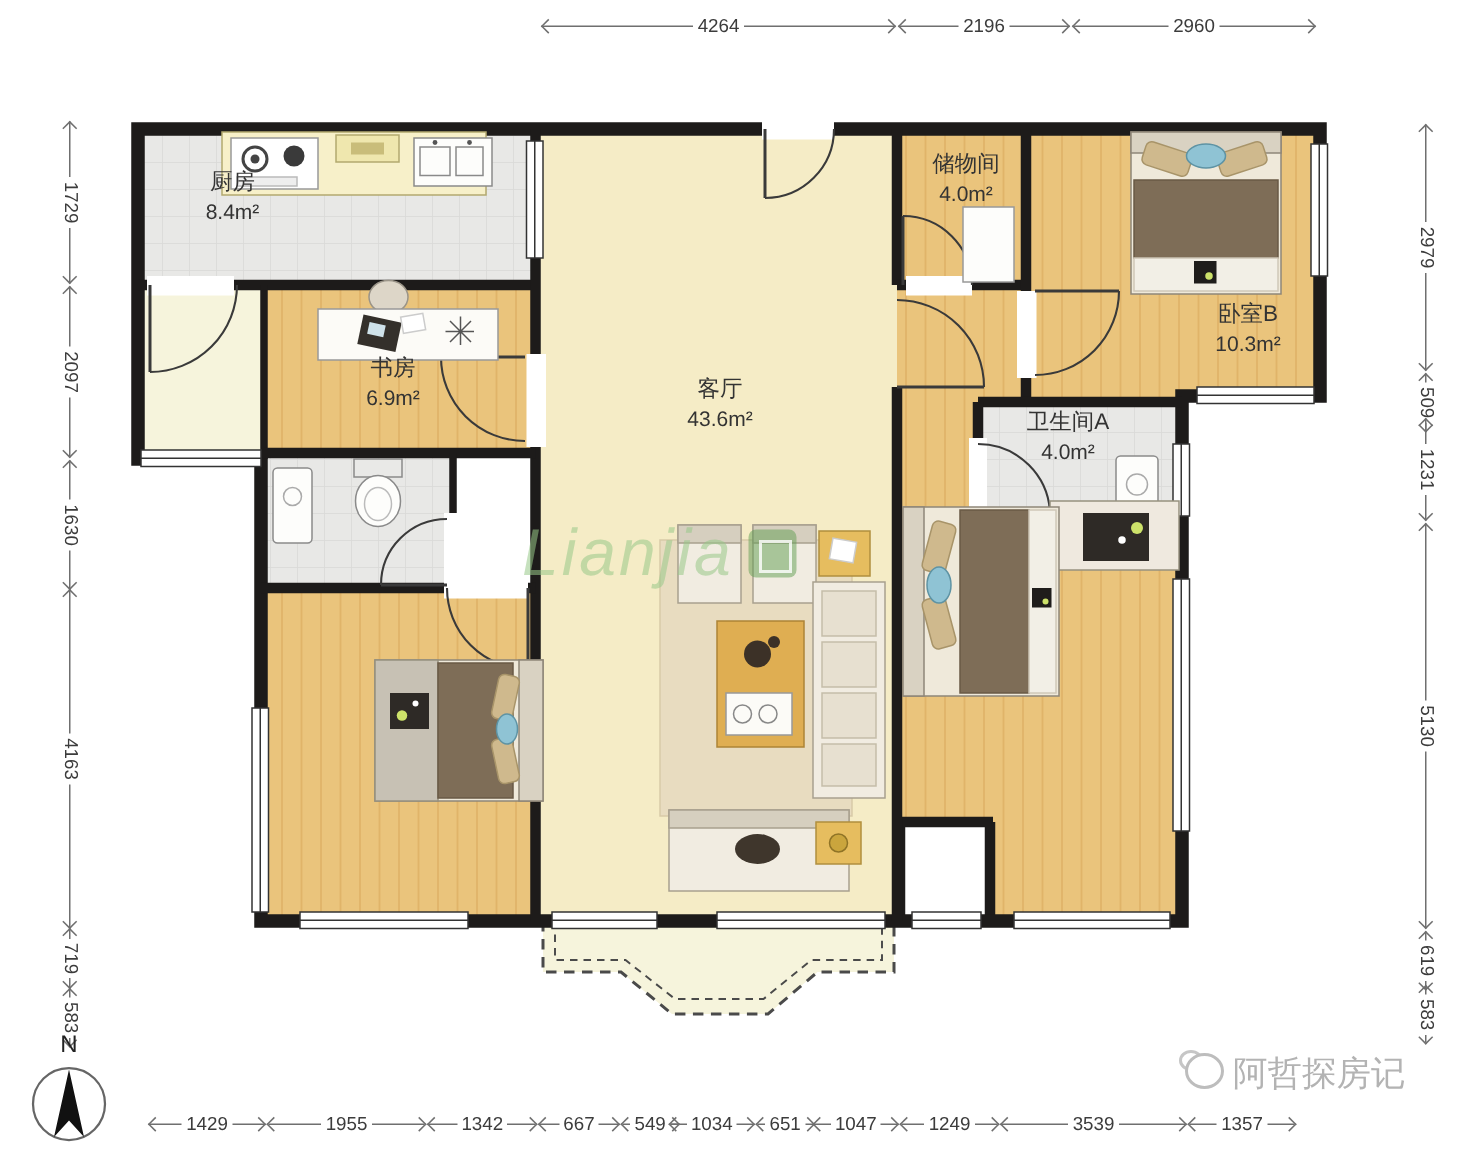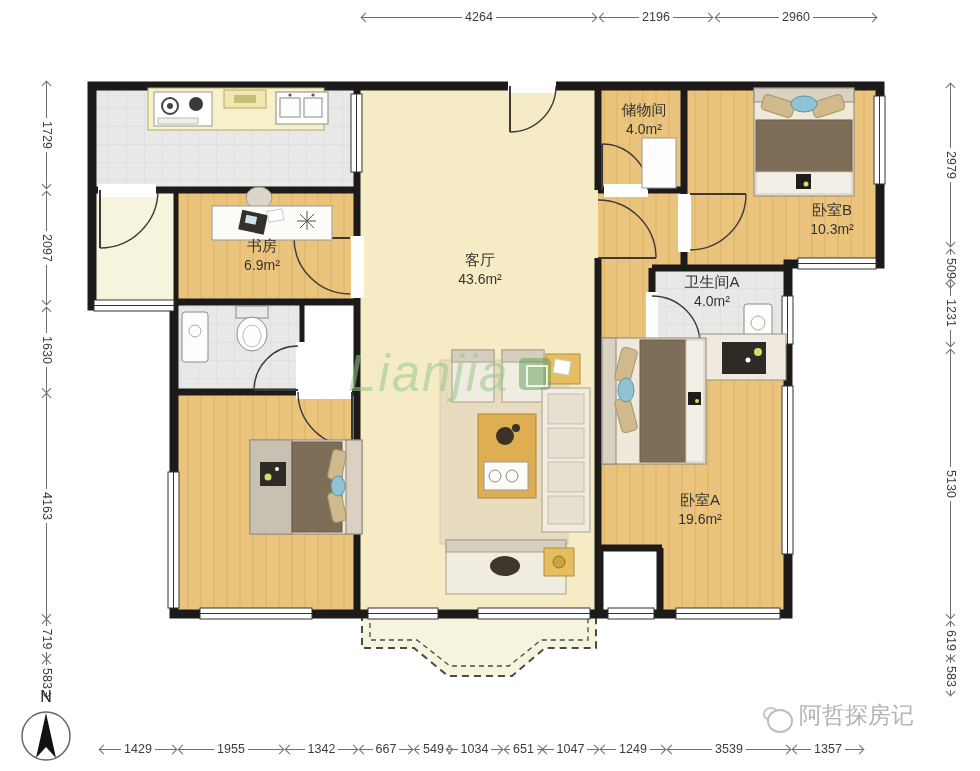--- a/index.html
+++ b/index.html
@@ -16,27 +16,27 @@
        border-top:1px solid #6f6f6f;border-right:1px solid #6f6f6f;transform:rotate(45deg);}
   .dim b{font-weight:400;padding:0 3px;}
   .dim.v{transform:rotate(90deg);transform-origin:0 0;}
   
   .rlabel{position:absolute;width:100px;text-align:center;color:#333;line-height:1.3;z-index:5;}
   .rlabel .rname{display:block;font-size:15px;}
   .rlabel .rarea{display:block;font-size:14px;}
   
   .wm-brand{position:absolute;left:348px;top:344px;display:flex;align-items:center;gap:10px;
        z-index:4;pointer-events:none;}
-  .wm-brand .wm-text{font-size:51px;font-style:italic;letter-spacing:2px;
+  .wm-brand .wm-text{font-size:44px;font-style:italic;letter-spacing:2px;
        color:rgba(152,200,136,0.55);}
   .wm-brand .wm-logo{width:32px;height:32px;border-radius:5px;background:rgba(96,158,82,0.5);
        position:relative;}
   .wm-brand .wm-logo::after{content:"";position:absolute;left:7px;top:7px;width:18px;height:18px;
        border:2px solid rgba(255,255,255,0.8);}
-  .wm-pub{position:absolute;left:763px;top:700px;display:flex;align-items:flex-end;gap:6px;
+  .wm-pub{position:absolute;left:786px;top:700px;display:flex;align-items:flex-start;gap:6px;
        color:#b3b3b3;z-index:6;}
   .wm-pub .mascot{position:relative;width:30px;height:24px;}
   .wm-pub .mascot .head{position:absolute;right:0;top:2px;width:22px;height:20px;
        border:2px solid #bdbdbd;border-radius:50%;background:#fff;}
   .wm-pub .mascot .bubble{position:absolute;left:0;top:0;width:12px;height:10px;
        border:2px solid #c6c6c6;border-radius:50%;}
   .wm-pub .pub-text{font-size:23px;}
   
   .compass{position:absolute;left:16px;top:688px;width:60px;text-align:center;z-index:6;}
   .compass .nlabel{font-size:16px;color:#222;display:block;margin-bottom:0px;}
@@ -318,43 +318,43 @@
       <circle cx="495" cy="476" r="6" fill="none" stroke="#888"></circle>
         <circle cx="512" cy="476" r="6" fill="none" stroke="#888"></circle>
       <rect x="446" y="540" width="120" height="54" fill="#f1ece1" stroke="#a8a08e"></rect>
       <rect x="446" y="540" width="120" height="12" fill="#d6cfbf" stroke="#a8a08e"></rect>
       <ellipse cx="505" cy="566" rx="15" ry="10" fill="#3f362c"></ellipse>
       <rect x="544" y="548" width="30" height="28" fill="#e6bd5f" stroke="#b08f3e"></rect>
       <circle cx="559" cy="562" r="6" fill="#caa53d" stroke="#8f7326"></circle>
     </g>
   </svg>
 
+  <div class="rlabel" style="left:105px;top:112px">
+    <span class="rname">厨房</span>
+    <span class="rarea">8.4m²</span>
+    </div>
   <div class="rlabel" style="left:212px;top:236px">
     <span class="rname">书房</span>
     <span class="rarea">6.9m²</span>
     </div>
   <div class="rlabel" style="left:430px;top:250px">
     <span class="rname">客厅</span>
     <span class="rarea">43.6m²</span>
     </div>
   <div class="rlabel" style="left:594px;top:100px">
     <span class="rname">储物间</span>
     <span class="rarea">4.0m²</span>
     </div>
   <div class="rlabel" style="left:782px;top:200px">
     <span class="rname">卧室B</span>
     <span class="rarea">10.3m²</span>
     </div>
   <div class="rlabel" style="left:662px;top:272px">
     <span class="rname">卫生间A</span>
     <span class="rarea">4.0m²</span>
-    </div>
-  <div class="rlabel" style="left:650px;top:490px">
-    <span class="rname">卧室A</span>
-    <span class="rarea">19.6m²</span>
     </div>
 
   <div class="dim" style="left:362px;top:10px;width:234px">
       <i class="al"></i>
       <b>4264</b>
       <i class="ar"></i>
     </div>
   <div class="dim" style="left:600px;top:10px;width:112px">
       <i class="al"></i>
       <b>2196</b>

